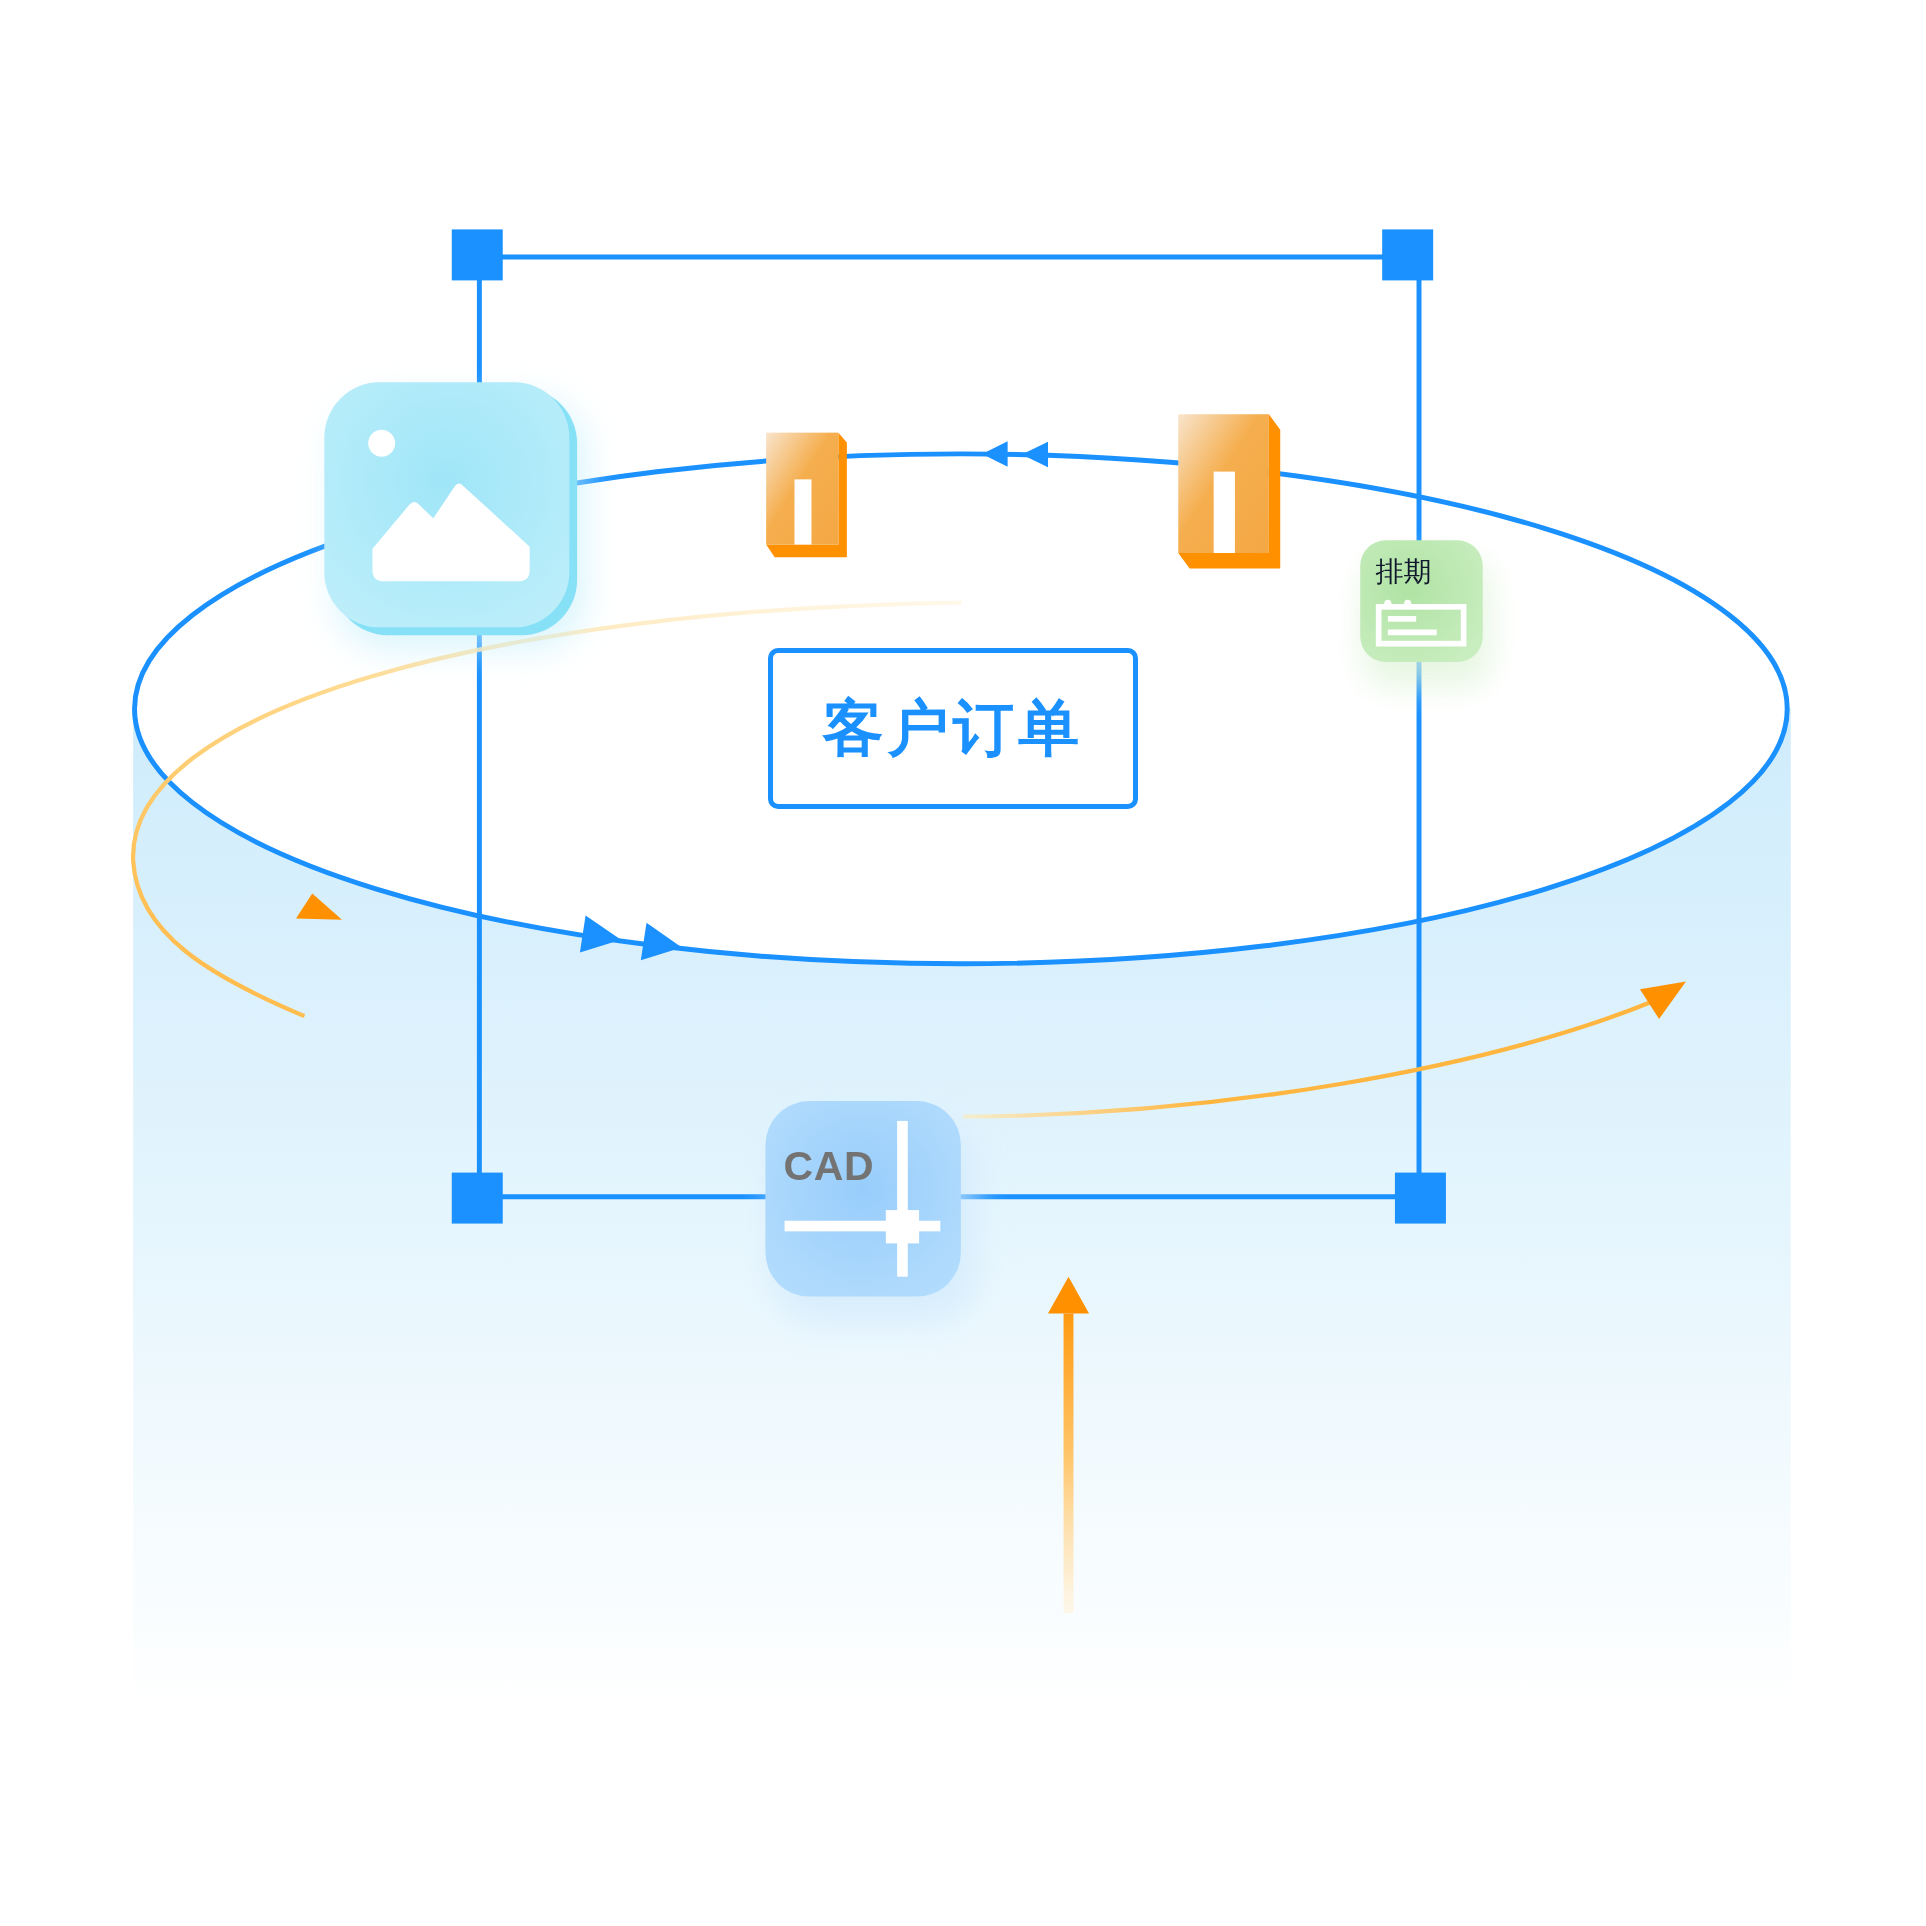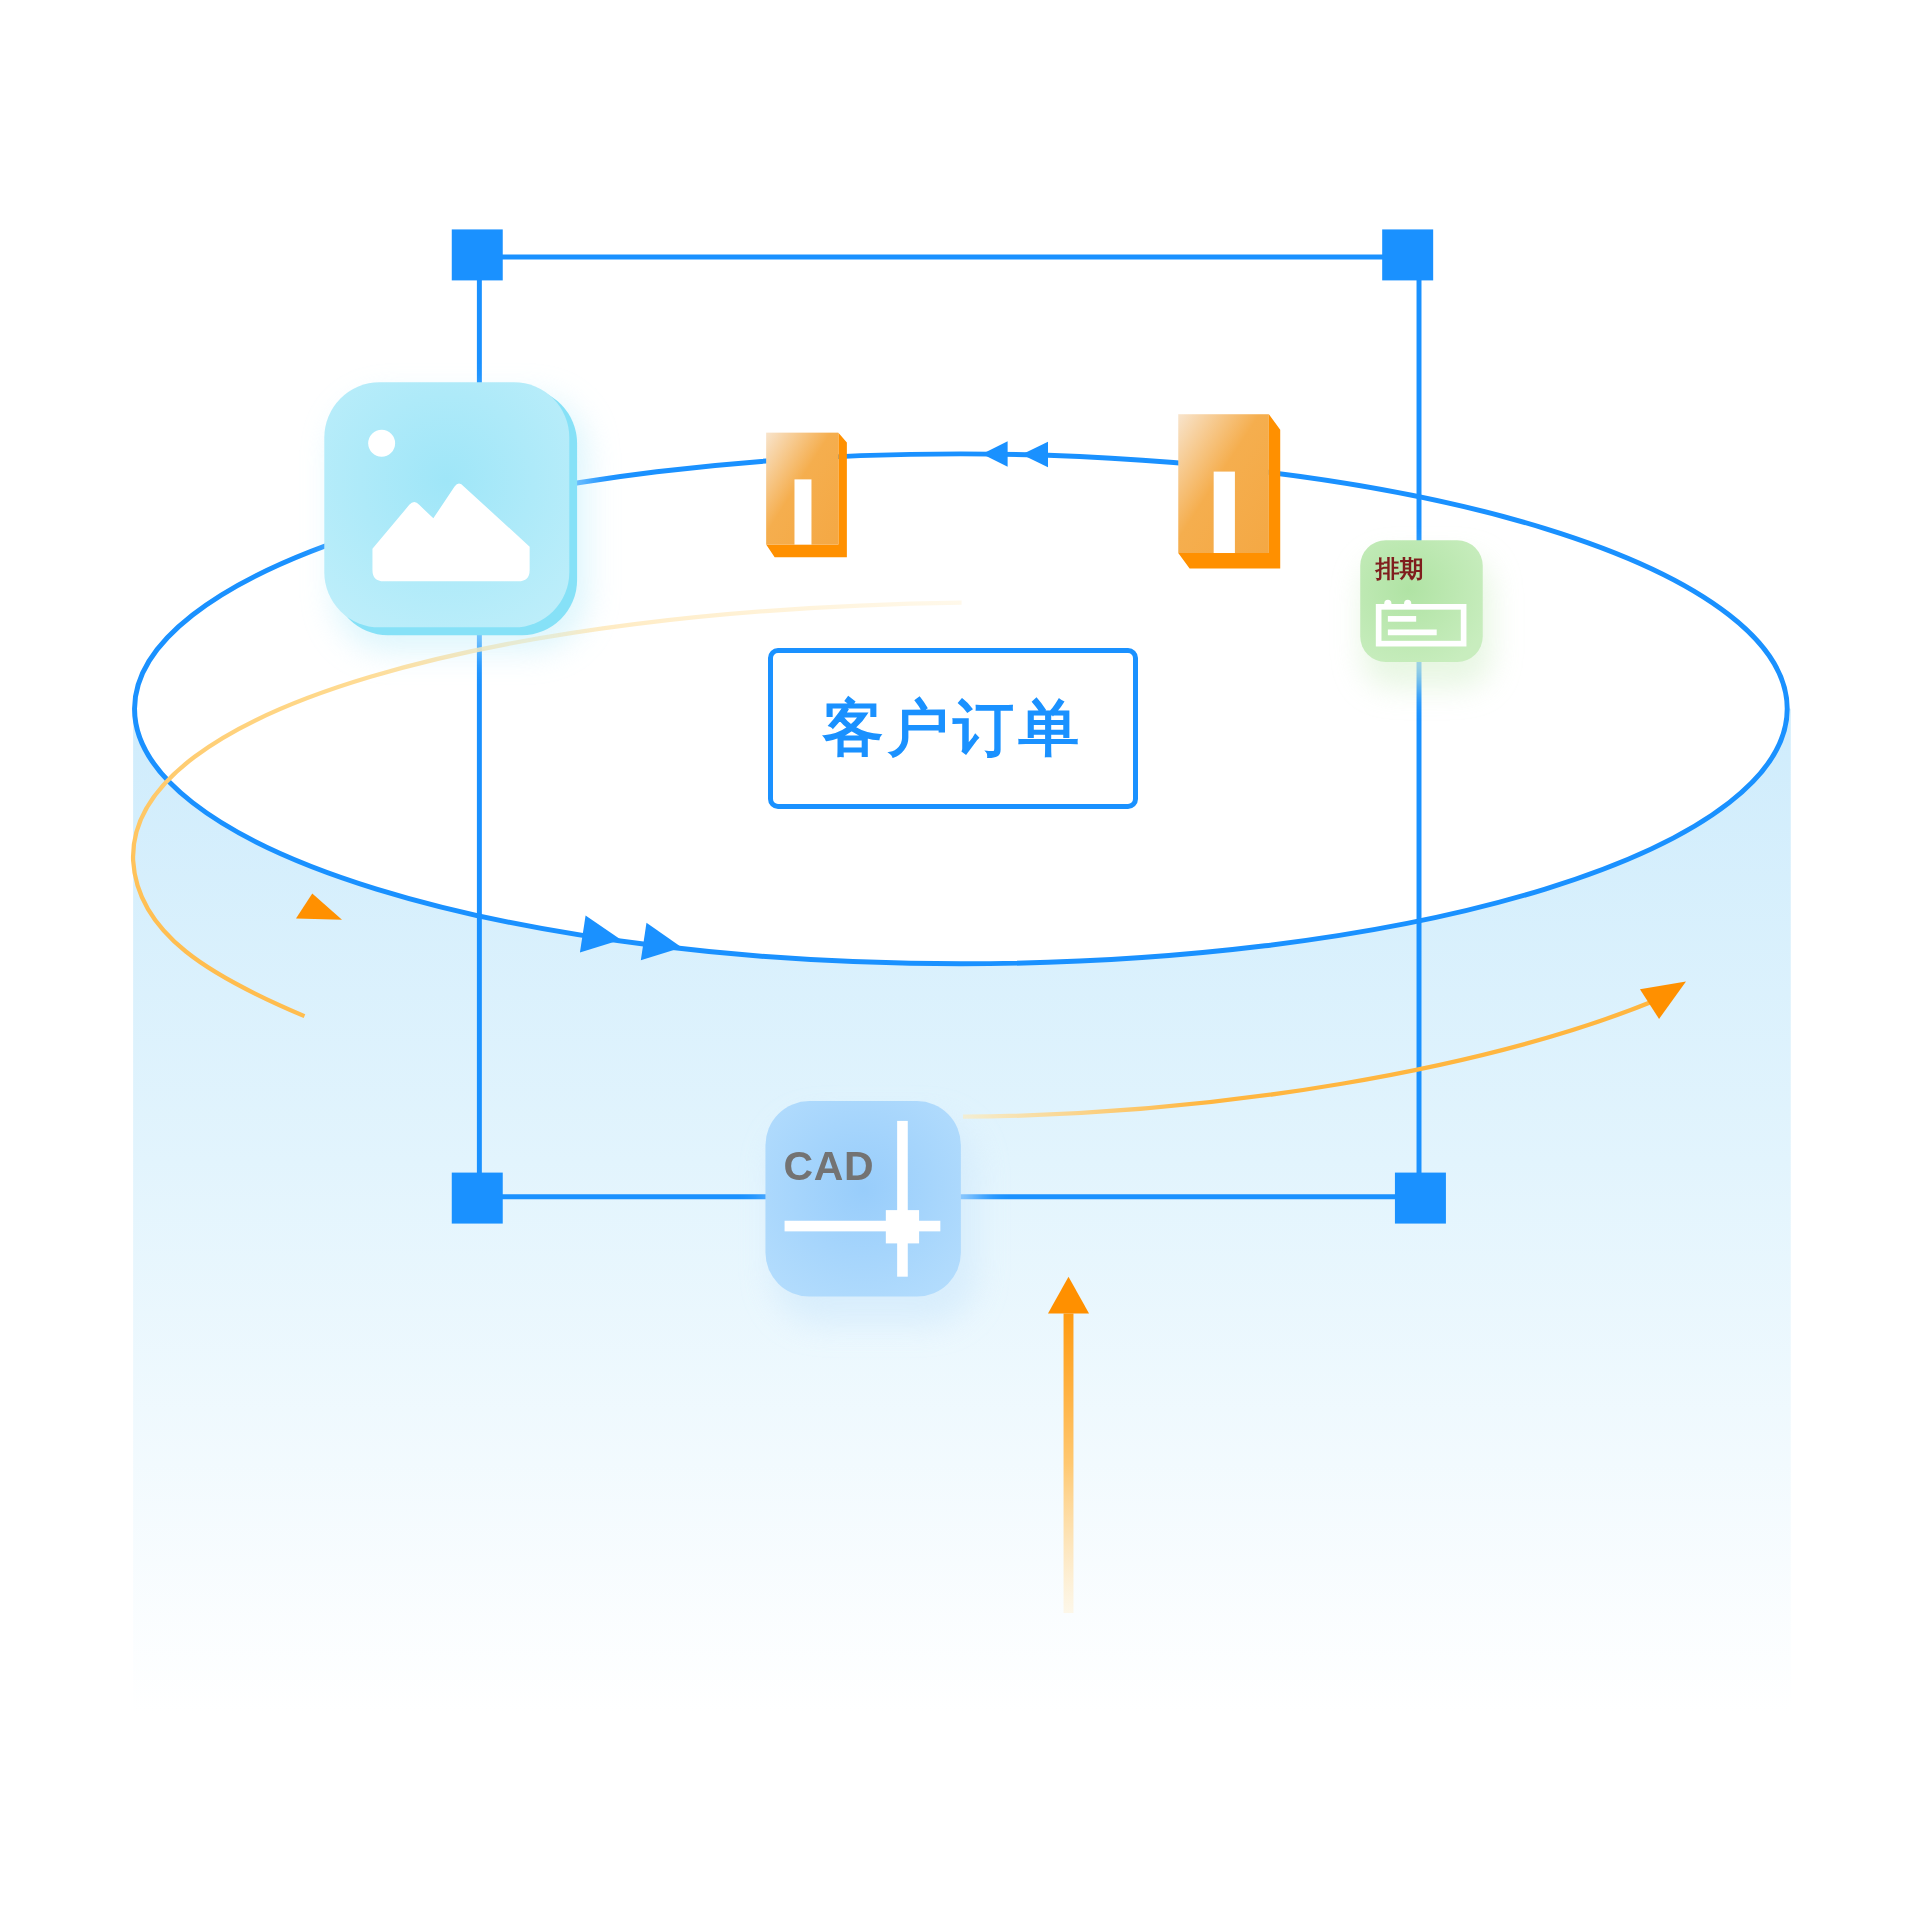--- a/index.html
+++ b/index.html
@@ -5,21 +5,21 @@
   html, body { margin: 0; padding: 0; background: #ffffff; }
   body { width: 1926px; height: 1926px; position: relative; overflow: hidden;
          font-family: "DejaVu Sans", sans-serif; }
   #scene { position: absolute; left: 0; top: 0; width: 1926px; height: 1926px; }
   .order-box { position: absolute; left: 768px; top: 648px; width: 370px; height: 161px;
                box-sizing: border-box; border: 5px solid #1A91FF; border-radius: 10px;
                background: #ffffff; display: flex; align-items: center; justify-content: center; }
   .order-label { color: #1A91FF; font-size: 61px; font-weight: bold; letter-spacing: 4.2px;
                  font-family: "DejaVu Sans", sans-serif; }
   .icon-tile { position: absolute; }
-  .schedule-label { position: absolute; left: 15.6px; top: 12.7px; color: #7f1d1d; font-size: 24px; font-weight: bold;
+  .schedule-label { position: absolute; left: 15.6px; top: 12.7px; color: #0f172a; font-size: 28px; font-weight: normal;
                     font-family: "DejaVu Sans", sans-serif; }
   .cad-label { position: absolute; left: 18.4px; top: 42px; color: #737373; font-size: 41px; font-weight: bold;
                font-family: "Liberation Sans", sans-serif; letter-spacing: 0.7px; }
 </style>
 </head>
 <body>
 
 <svg id="scene" width="1926" height="1926" viewBox="0 0 2720 2720" xmlns="http://www.w3.org/2000/svg">
   <defs>
     <linearGradient id="cylGrad" x1="0" y1="0" x2="0" y2="1">

